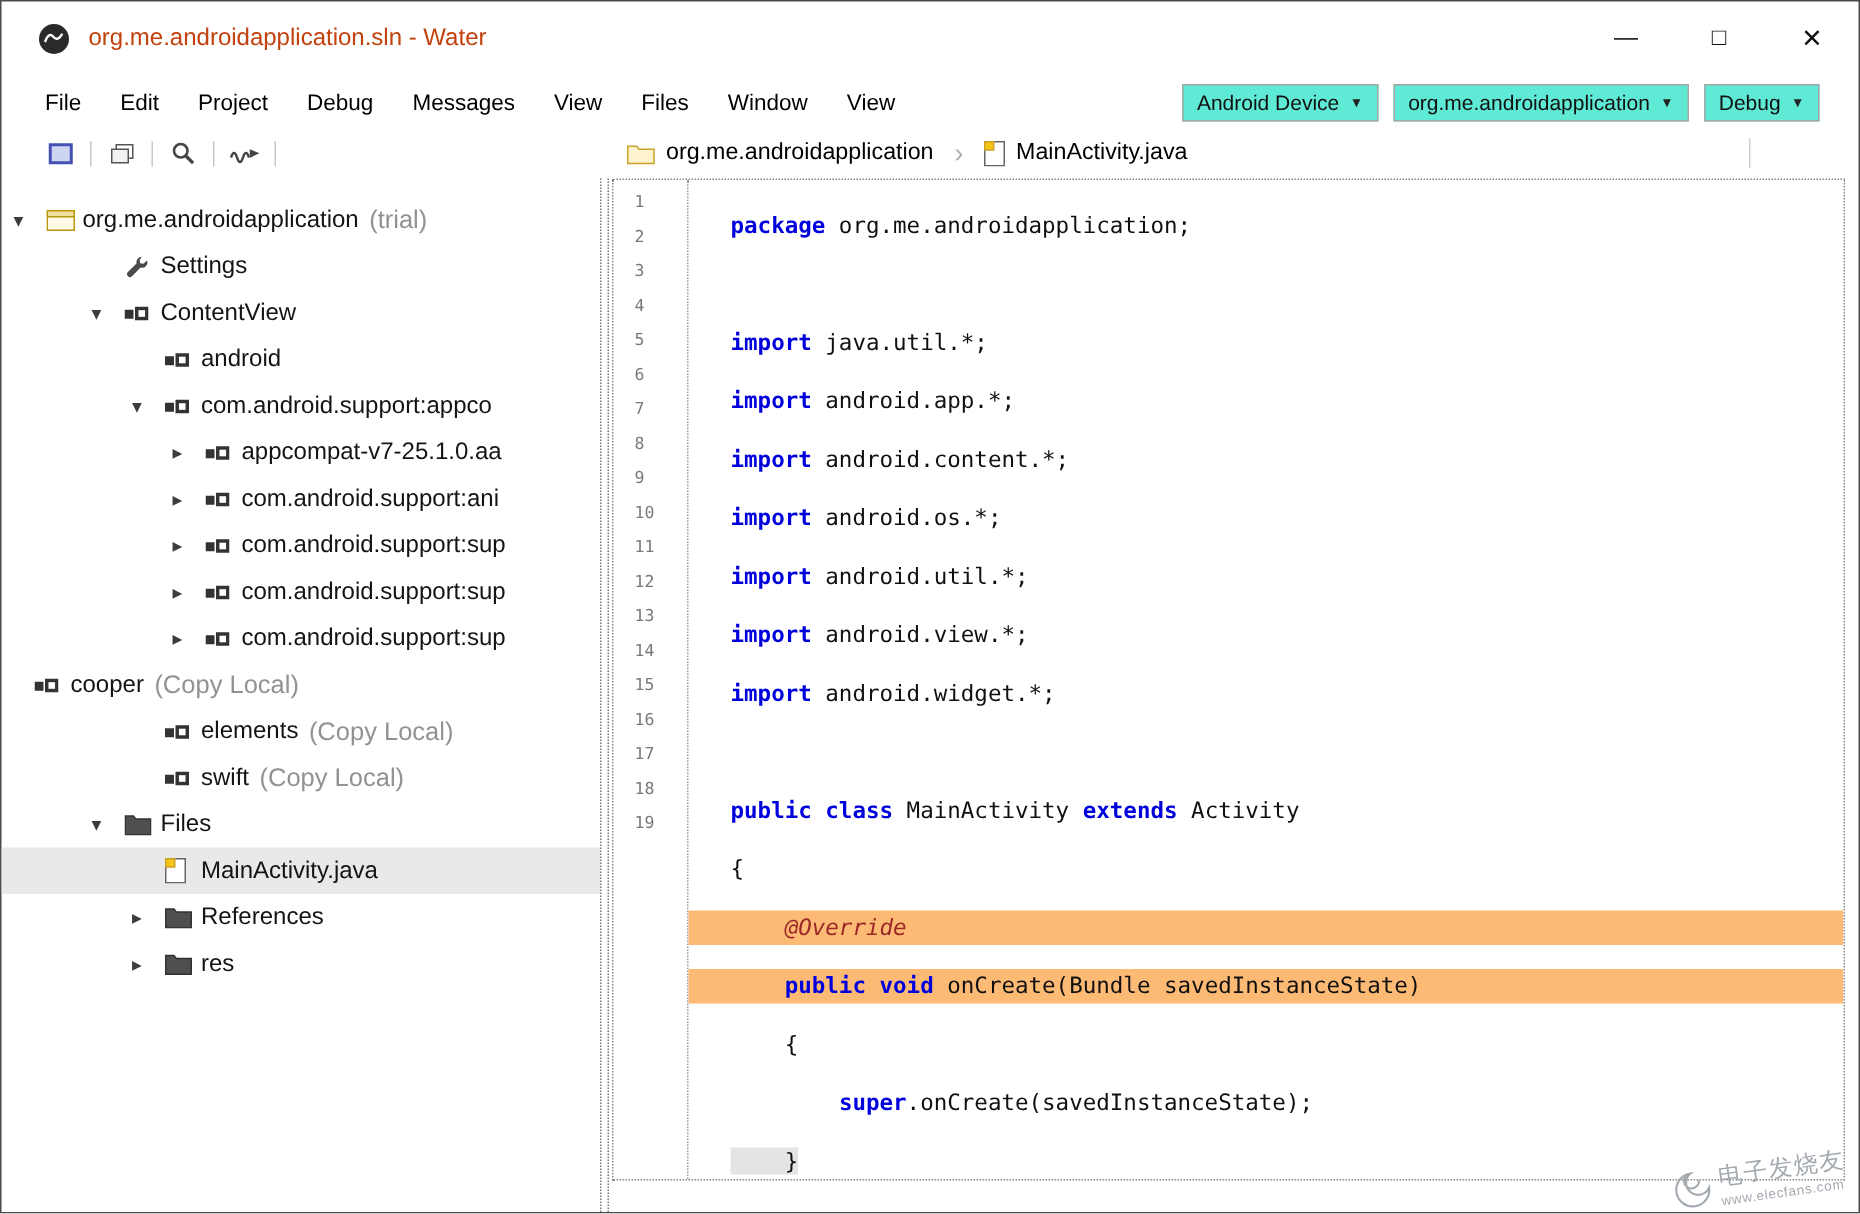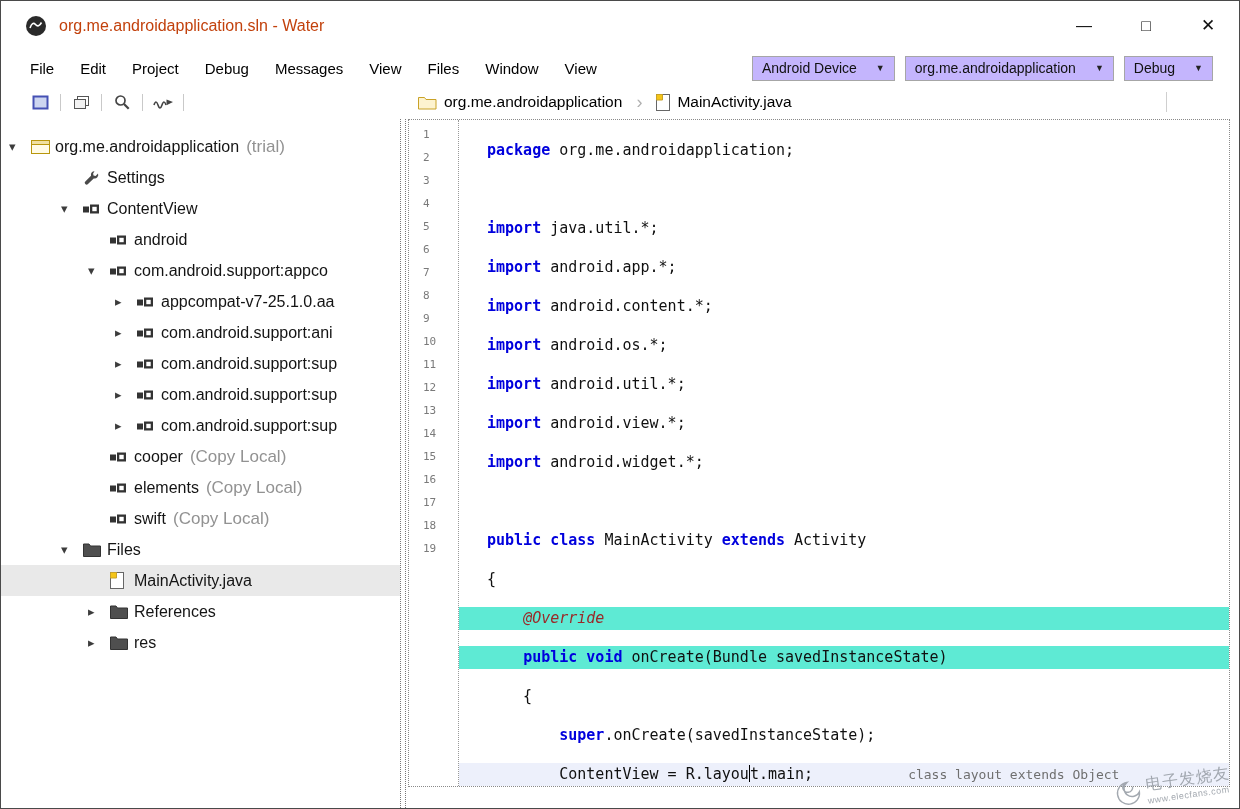--- a/index.html
+++ b/index.html
@@ -18,22 +18,22 @@
   .app-icon { width:22px; height:22px; margin-right:12px; flex:none; }
   .window-title { font-size:16px; color:#c2410c; }
   .win-controls { margin-left:auto; display:flex; height:100%; align-items:center; }
   .win-btn { width:62px; text-align:center; font-size:16px; color:#111; cursor:default; line-height:50px; }
   .win-btn.close { font-size:17px; }
   
   .menubar { height:34px; display:flex; align-items:center; padding-left:16px; flex:none; }
   .menu-item { padding:4px 13px; font-size:15px; color:#000; }
   .combo-group { margin-left:auto; display:flex; gap:10px; margin-right:26px; }
   .combo {
-    border:1px solid #a6a6a6; background:#c4b5fd; height:25px;
-    display:flex; align-items:center; padding:0 9px; font-size:14px; white-space:nowrap;gap:12px;
+    border:1px solid #a6a6a6; background:#5eead4; height:25px;
+    display:flex; align-items:center; padding:0 9px; font-size:14px; white-space:nowrap;
   }
   .combo .caret-down { font-size:9px; margin-left:7px; color:#222; }
   
   .toolrow { height:34px; display:flex; flex:none; align-items:stretch; }
   .toolbar { width:405px; flex:none; display:flex; align-items:center; padding-left:28px; }
   .tb-sep { width:1px; height:17px; background:#c9c9c9; margin:0 9px; }
   .tb-icon { width:22px; height:18px; display:flex; align-items:center; justify-content:center; }
   .breadcrumb { flex:1; display:flex; align-items:center; padding-left:12px; position:relative; }
   .crumb-icon { margin-right:7px; display:flex; align-items:center; }
   .crumb-text { font-size:15.5px; color:#000; white-space:nowrap; }
@@ -51,21 +51,21 @@
   .splitter { width:6px; flex:none; border-left:1px dotted #777; border-right:1px dotted #777; }
   .editor-wrap { flex:1; display:flex; min-width:0; padding:0 9px 21px 2px; }
   .editor {
     flex:1; border:1px dotted #8a8a8a; display:flex; min-width:0;
     font-family:"DejaVu Sans Mono", monospace; position:relative; overflow:hidden;
   }
   .gutter { width:50px; flex:none; border-right:1px dotted #999; padding:3px 0 0 14px; }
   .gutter div { font-size:11px; line-height:23px; color:#7a7a7a; font-family:"DejaVu Sans Mono", monospace; }
   .code { flex:1; padding-top:3px; min-width:0; }
   .code-line { white-space:pre; font-size:15px; line-height:23px; height:23px; padding-left:28px; color:#101010;margin-top:16px; }
-  .code-line.bg-gray { background:#5eead4; }
+  .code-line.bg-gray { background:#fdba74; }
   .code-line.bg-caret { background:#edf0fb; }
   .seg-kw { color:#0000dd; font-weight:bold; }
   .seg-pl { color:#101010; }
   .seg-ann { color:#9a2828; font-style:italic; }
   .seg-hlbox { background:#e4e4e4; }
   .caret { display:inline-block; width:1px; height:17px; background:#000; vertical-align:-3px; }
   .hint { color:#6f6f6f; font-size:13px; margin-left:95px; font-family:"DejaVu Sans Mono", monospace; }
   
   .watermark {
     position:absolute; right:8px; bottom:6px; display:flex; align-items:center; gap:5px;
@@ -274,21 +274,21 @@
           <span class="expander">▸</span>
           <span class="tree-ico">
             <svg width="16" height="12" viewBox="0 0 16 12">
               <rect x="0" y="3.5" width="6" height="6" fill="#333"></rect>
               <rect x="7" y="1.5" width="9" height="9" fill="#333"></rect>
               <rect x="9.3" y="3.8" width="4.4" height="4.4" fill="#fff"></rect>
             </svg>
           </span>
           <span class="tree-label">com.android.support:sup</span>
         </div>
-        <div class="tree-row" style="padding-left: 87px;">
+        <div class="tree-row" style="">
           <span class="expander"></span>
           <span class="tree-ico">
             <svg width="16" height="12" viewBox="0 0 16 12">
               <rect x="0" y="3.5" width="6" height="6" fill="#333"></rect>
               <rect x="7" y="1.5" width="9" height="9" fill="#333"></rect>
               <rect x="9.3" y="3.8" width="4.4" height="4.4" fill="#fff"></rect>
             </svg>
           </span>
           <span class="tree-label">cooper</span>
           <span class="tree-suffix">(Copy Local)</span>
@@ -389,21 +389,20 @@
             <div class="code-line"><span class="seg-kw">import</span><span class="seg-pl"> android.util.*;</span></div>
             <div class="code-line"><span class="seg-kw">import</span><span class="seg-pl"> android.view.*;</span></div>
             <div class="code-line"><span class="seg-kw">import</span><span class="seg-pl"> android.widget.*;</span></div>
             <div class="code-line"></div>
             <div class="code-line"><span class="seg-kw">public</span><span class="seg-pl"> </span><span class="seg-kw">class</span><span class="seg-pl"> MainActivity </span><span class="seg-kw">extends</span><span class="seg-pl"> Activity</span></div>
             <div class="code-line"><span class="seg-pl">{</span></div>
             <div class="code-line bg-gray"><span class="seg-pl">    </span><span class="seg-ann">@Override</span></div>
             <div class="code-line bg-gray"><span class="seg-pl">    </span><span class="seg-kw">public</span><span class="seg-pl"> </span><span class="seg-kw">void</span><span class="seg-pl"> onCreate(Bundle savedInstanceState)</span></div>
             <div class="code-line"><span class="seg-pl">    {</span></div>
             <div class="code-line"><span class="seg-pl">        </span><span class="seg-kw">super</span><span class="seg-pl">.onCreate(savedInstanceState);</span></div>
-            <div class="code-line bg-caret"><span class="seg-pl">        ContentView = R.layou</span><span class="caret"></span><span class="seg-pl">t.main;</span><span class="hint">class layout extends Object</span></div>
             <div class="code-line"><span class="seg-hlbox">    }</span></div>
             <div class="code-line"><span class="seg-pl">}</span></div>
           </div>
       </div>
     </div>
   </div>
 
   <div class="watermark">
     <svg width="26" height="26" viewBox="0 0 26 26">
       <path d="M13 2 a11 11 0 1 0 11 11 a8 8 0 1 1 -11 -11 a5 5 0 1 0 5 5" fill="none" stroke="#9aa0a8" stroke-width="1.4"></path>

